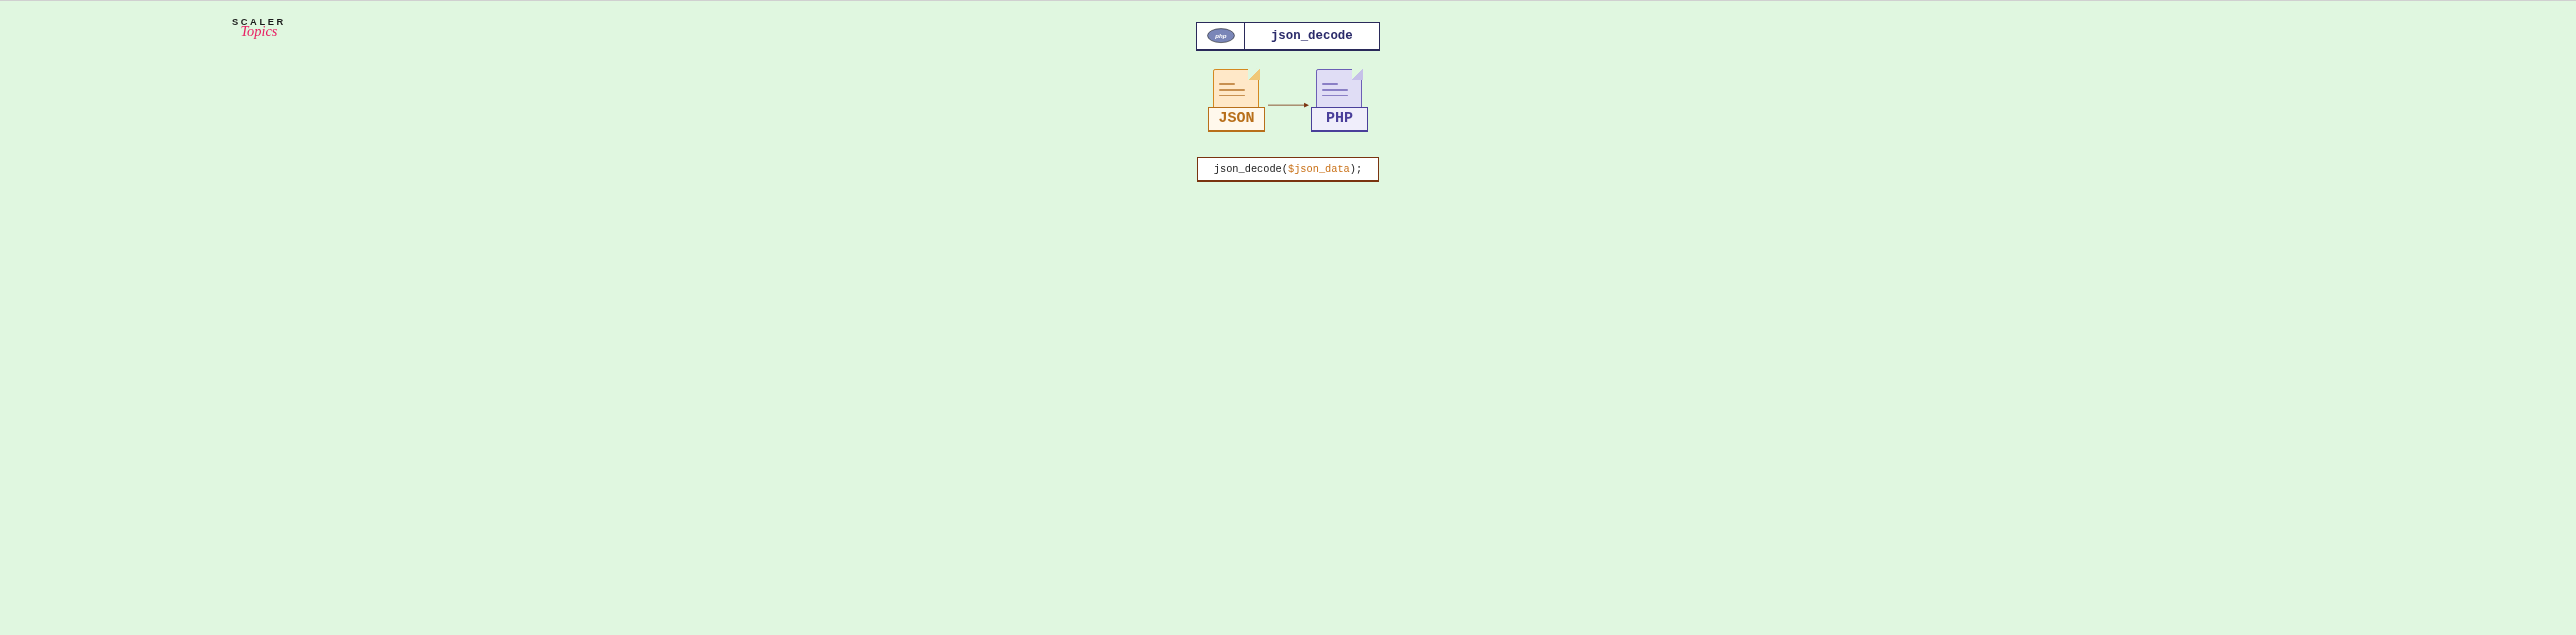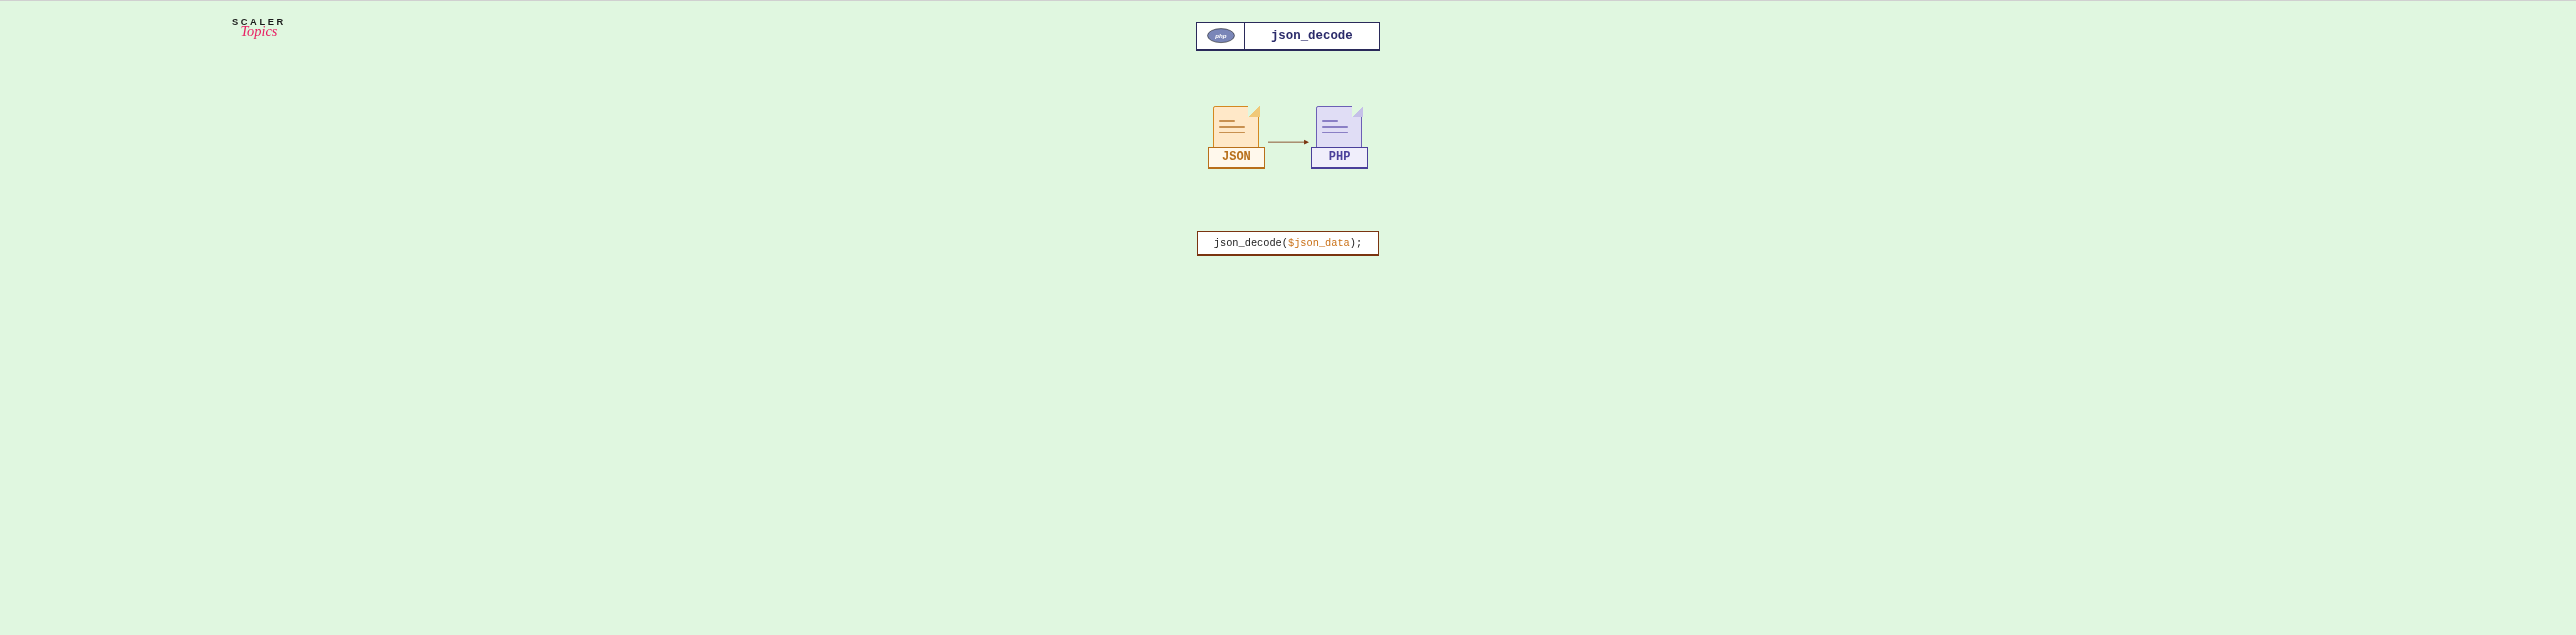--- a/index.html
+++ b/index.html
@@ -15,21 +15,20 @@
       position: relative;
       border-top: 1.5px solid #d0d0d0;
     }
     .container {
       width: 100%;
       display: flex;
       flex-direction: column;
       align-items: center;
       padding: 15.5px 0;
       position: relative;
-      gap: 37px;
     }
     .logo {
       position: absolute;
       left: 232px;
       top: 15.5px;
     }
     .logo-scaler {
       font-size: 9.3px;
       font-weight: 700;
       letter-spacing: 2.6px;
@@ -133,21 +132,21 @@
       width: 60%;
     }
     .file-label-box {
       position: absolute;
       bottom: 9.3px;
       left: 0;
       width: 57px;
       padding: 2.6px 0;
       text-align: center;
       font-family: 'Courier New', monospace;
-      font-size: 12px;
+      font-size: 15px;
       font-weight: bold;
       border: 1px solid;
       border-bottom-width: 2.1px;
     }
     .json-file .file-label-box {
       background: #fff8ec;
       border-color: #b86f1a;
       color: #b86f1a;
     }
     .php-file .file-label-box {

